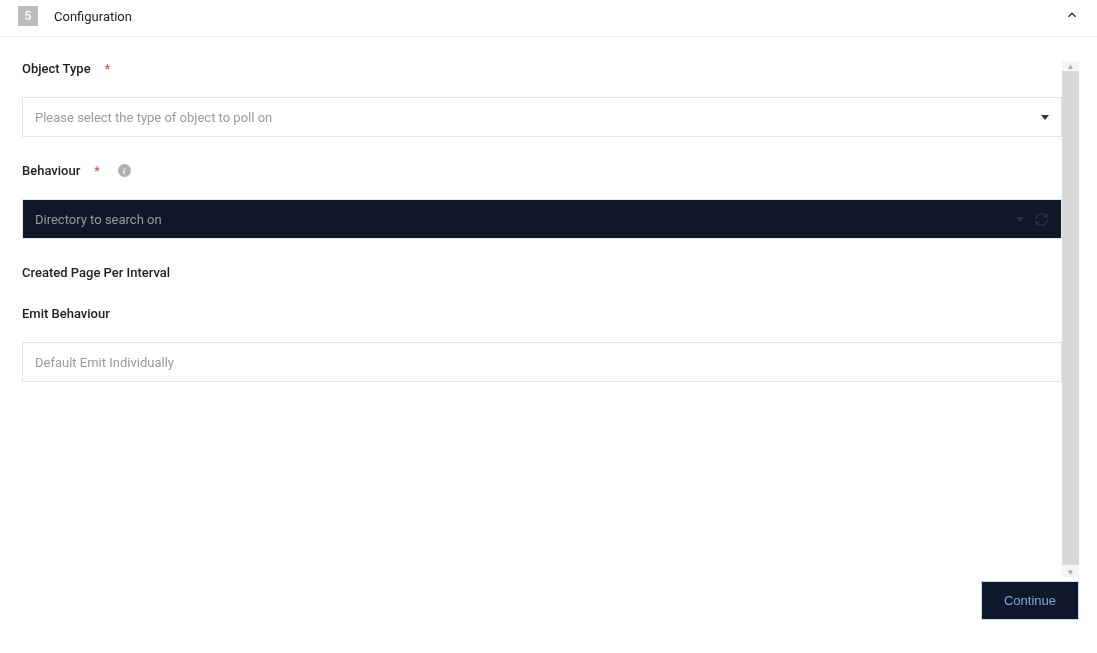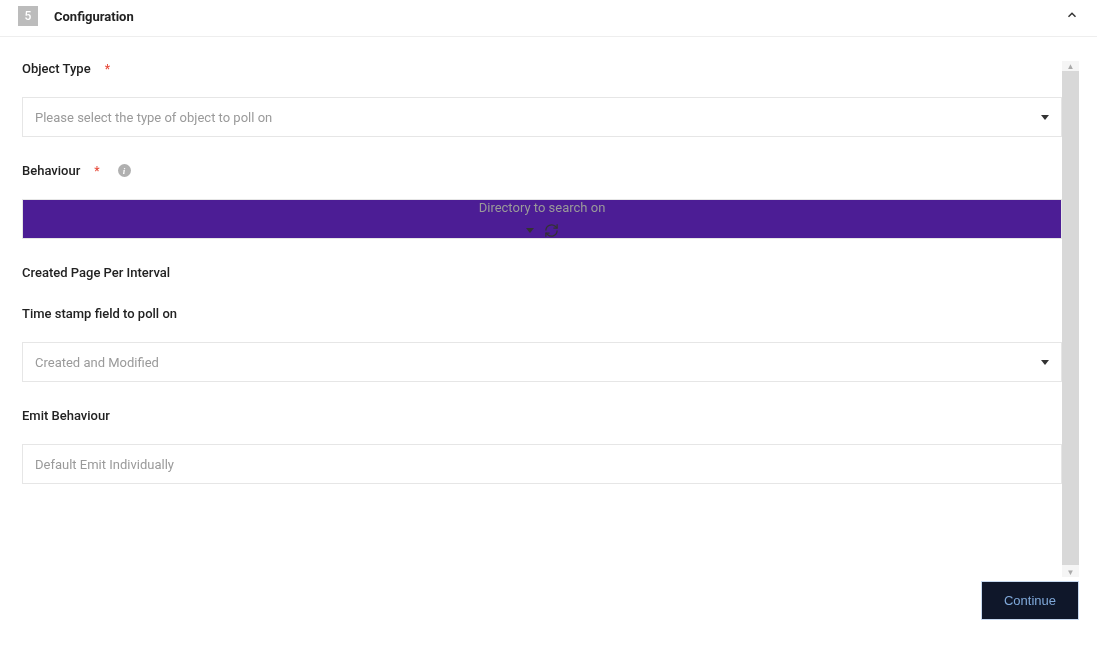--- a/index.html
+++ b/index.html
@@ -36,21 +36,21 @@
       background: #bcbcbc;
       color: #fff;
       display: flex;
       align-items: center;
       justify-content: center;
       font-size: 12px;
       font-weight: 500;
     }
     .header-title {
       font-size: 13px;
-      font-weight: 700;
+      font-weight: 400;
       color: #222;
     }
     .chevron-up {
       width: 14px;
       height: 14px;
     }
     .content-wrapper {
       position: relative;
       padding: 0 18px;
     }
@@ -124,30 +124,29 @@
       font-family: Georgia, serif;
       font-weight: bold;
       margin-left: 4px;
     }
     .select-box, .input-box {
       width: 100%;
       border: 1px solid #e6e6e6;
       height: 40px;
       display: flex;
       align-items: center;
-      padding: 0 12px;
+      padding: 16px 12px;
       font-size: 13px;
       color: #999;
       background: #fff;
       position: relative;
       margin-top: 21px;
     }
     .select-box.muted {
-      background: #4c1d95;
-      flex-direction: column;
+      background: #0f172a;
     }
     .select-content {
       flex: 1;
       color: #9a9a9a;
     }
     .select-icons {
       display: flex;
       align-items: center;
       gap: 10px;
     }
@@ -245,31 +244,20 @@
           </div>
         </div>
 
         <div class="form-group">
           <div class="field-label">
             <span>Created Page Per Interval</span>
           </div>
         </div>
 
 
-        <div class="form-group">
-          <div class="field-label">
-            <span>Time stamp field to poll on</span>
-          </div>
-          <div class="select-box">
-            <span class="select-content">Created and Modified</span>
-            <div class="select-icons">
-              <div class="caret-down"></div>
-            </div>
-          </div>
-        </div>
 
         <div class="form-group">
           <div class="field-label">
             <span>Emit Behaviour</span>
           </div>
           <div class="select-box">
             <span class="select-content">Default Emit Individually</span>
 
           </div>
         </div>

